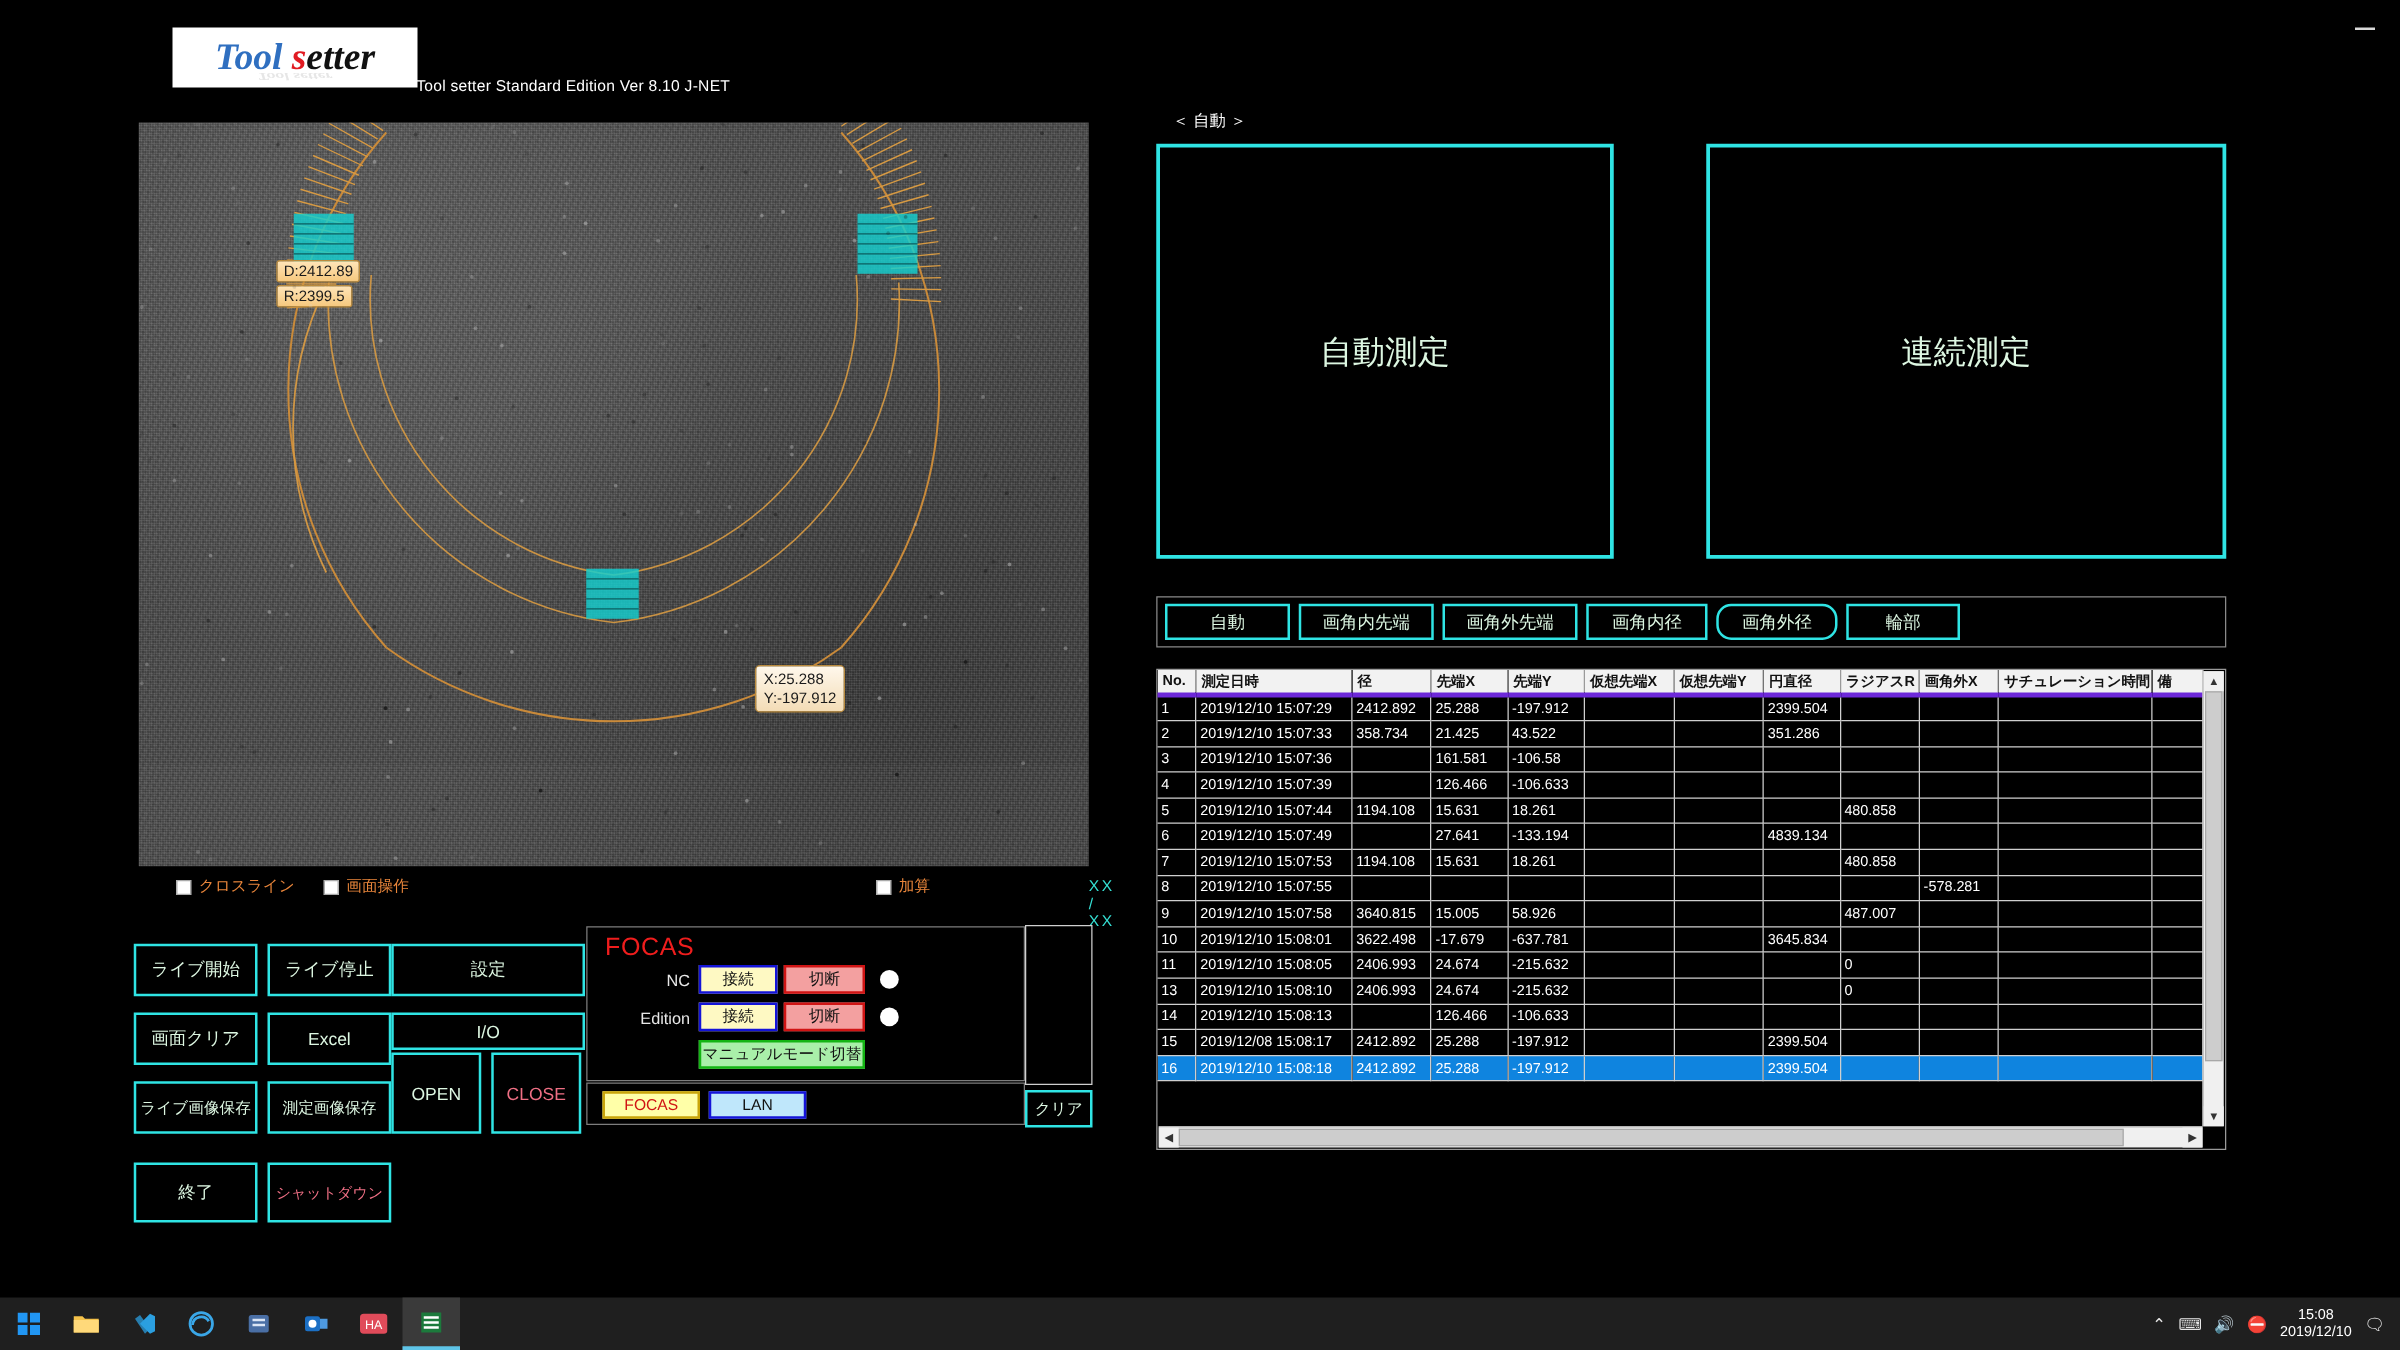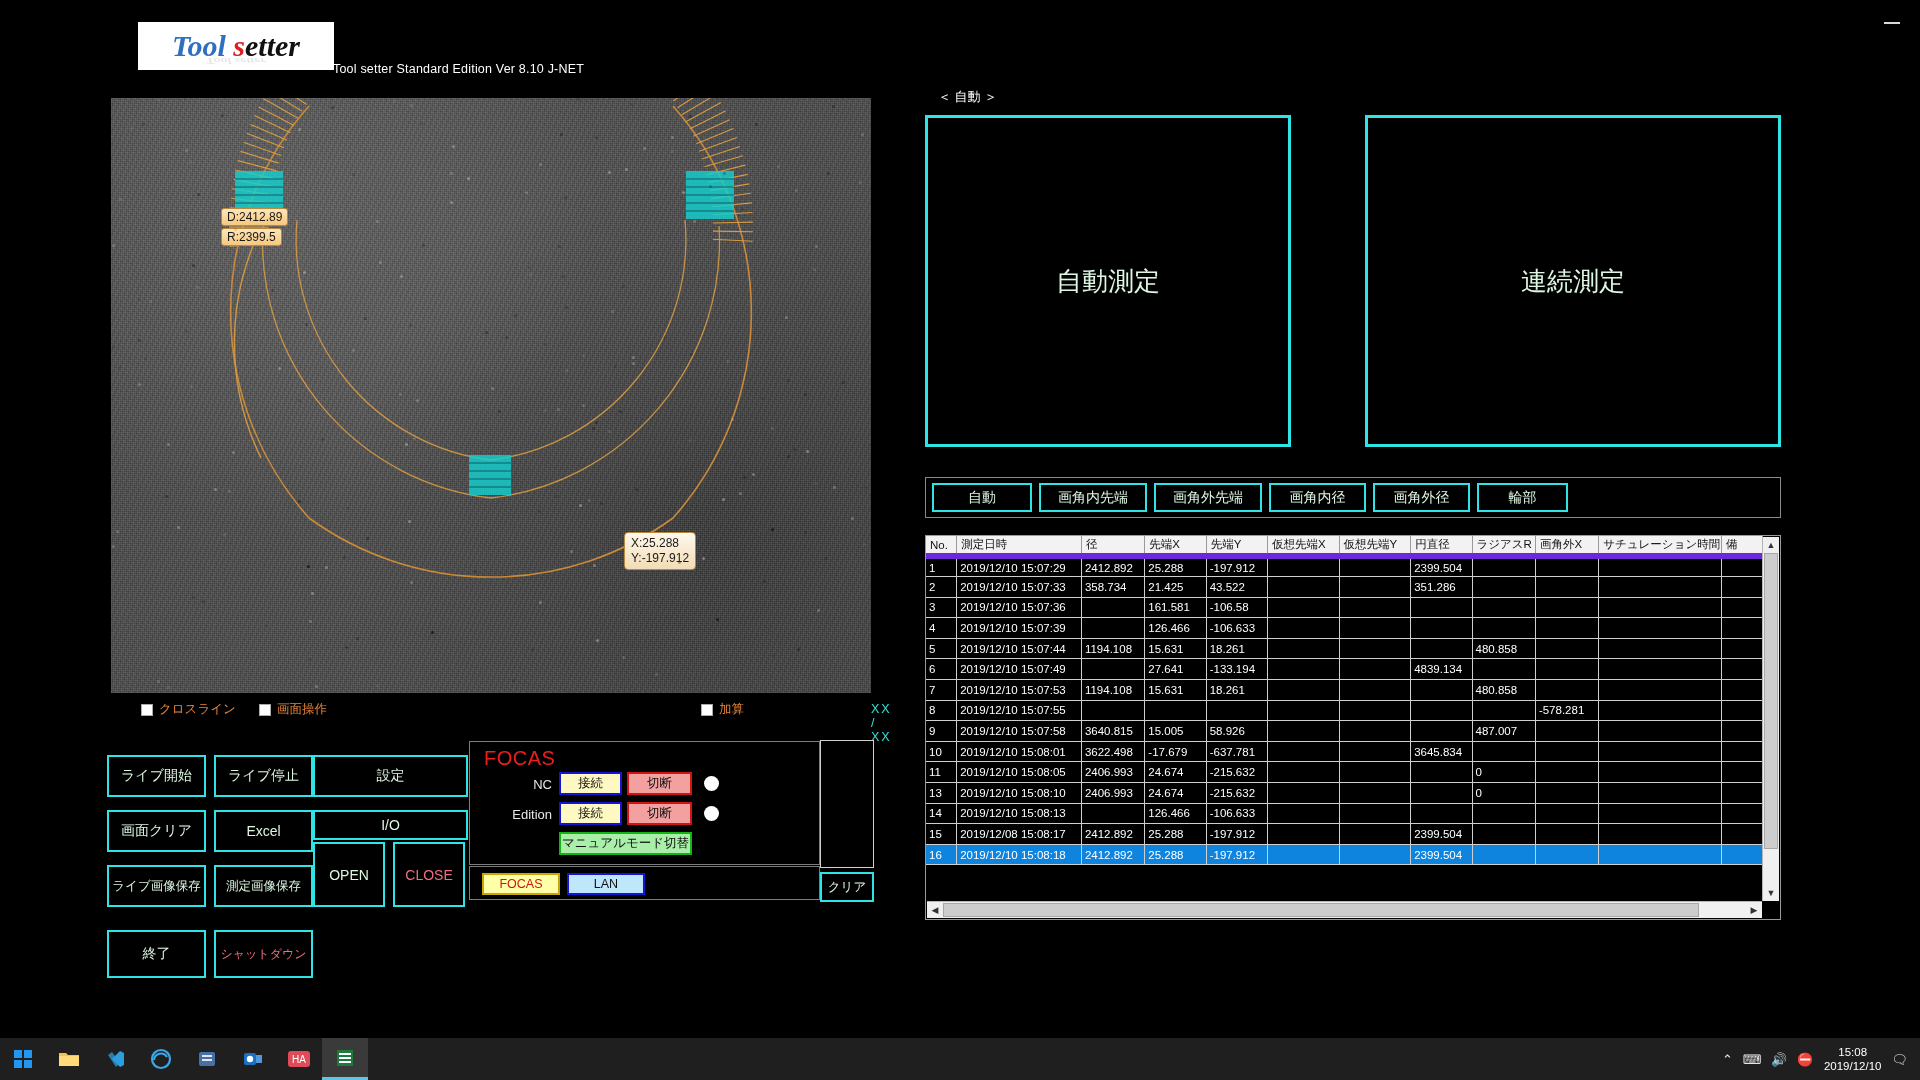--- a/index.html
+++ b/index.html
@@ -71,21 +71,20 @@
     position:absolute; font-size:12px; color:#1a1a1a; white-space:nowrap;
     padding:1px 5px; border:1px solid #b98a3d; border-radius:3px;
     background:linear-gradient(#ffe5b8,#f6c87e);
     font-family:"Liberation Sans", sans-serif;
   }
   .tag-d{ left:110px; top:110px; }
   .tag-r{ left:110px; top:130px; }
   .tag-xy{
     left:493px; top:434px; padding:3px 6px; line-height:15px; border-radius:4px;
     background:linear-gradient(#fff8ec,#f3dcb6);
-    margin-left:20px;
   }
 
   
   .opt-row{ position:absolute; left:111px; top:699px; width:760px; height:22px; }
   .chk{ display:inline-flex; align-items:center; gap:6px; font-size:12.5px; color:#e8853a; cursor:pointer; }
   .chk i{ width:12px; height:12px; background:#fff; border:1px solid #aaa; display:inline-block; }
   .chk.pos1{ position:absolute; left:30px; top:2px; }
   .chk.pos2{ position:absolute; left:148px; top:2px; }
   .chk.pos3{ position:absolute; left:590px; top:2px; }
   .counter{ position:absolute; left:760px; top:3px; font-size:12.5px; color:#35e0d4; letter-spacing:2px; }
@@ -145,22 +144,22 @@
     cursor:pointer;
   }
 
   
   .table-wrap{
     position:absolute; left:925px; top:535px; width:856px; height:385px;
     border:1px solid #9a9a9a; background:#000;
   }
   table{ border-collapse:collapse; width:837px; table-layout:fixed; font-size:11.5px; }
   thead th{
-    background:#f2f2f2; color:#111; font-weight:normal; height:20px;
-    border-right:1px solid #9a9a9a; border-bottom:6px solid #6d28d9;
+    background:#f2f2f2; color:#111; font-weight:bold; height:20px;
+    border-right:1px solid #9a9a9a; border-bottom:4px solid #6d28d9;
     text-align:left; padding:0 4px; white-space:nowrap; overflow:hidden;
   }
   tbody td{
     height:20.6px; color:#fff; border-right:1px solid #cfcfcf; border-bottom:1px solid #cfcfcf;
     padding:0 3px; white-space:nowrap; overflow:hidden; background:#000;
   }
   tbody tr.sel td{ background:#0f84df; color:#fff; }
   .scroll-v{
     position:absolute; right:1px; top:1px; width:17px; bottom:18px; background:#f0f0f0;
     border-left:1px solid #b5b5b5;
@@ -581,21 +580,21 @@
 
   <div class="auto-caption">＜ 自動 ＞</div>
   <div class="bigbtn" style="left:925px;top:115px;width:366px;height:332px">自動測定</div>
   <div class="bigbtn" style="left:1365px;top:115px;width:416px;height:332px">連続測定</div>
 
   <div class="tabbar" id="tabbar">
       <div class="tab" style="left: 6px; width: 100px;">自動</div>
       <div class="tab" style="left: 113px; width: 108px;">画角内先端</div>
       <div class="tab" style="left: 228px; width: 108px;">画角外先端</div>
       <div class="tab" style="left: 343px; width: 97px;">画角内径</div>
-      <div class="tab" style="left: 447px; width: 97px;">画角外径</div>
+      <div class="tab" style="left: 447px; width: 97px; border-radius: 12px;">画角外径</div>
       <div class="tab" style="left: 551px; width: 91px;">輪部</div>
     </div>
 
   <div class="table-wrap">
     <table>
       <thead>
           <tr id="thead-row">
             <th style="width: 30px;">No.</th>
             <th style="width: 122px;">測定日時</th>
             <th style="width: 62px;">径</th>

